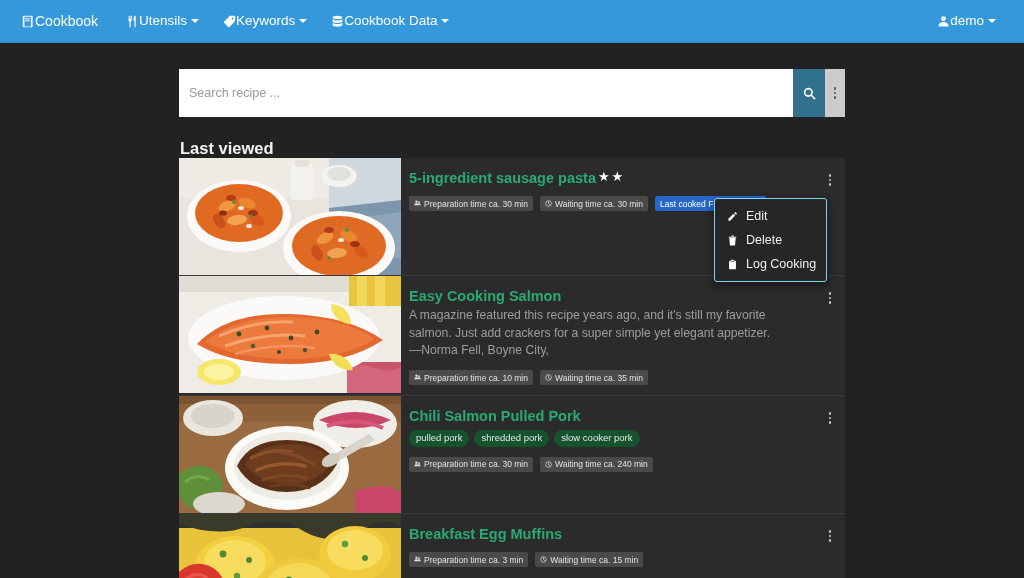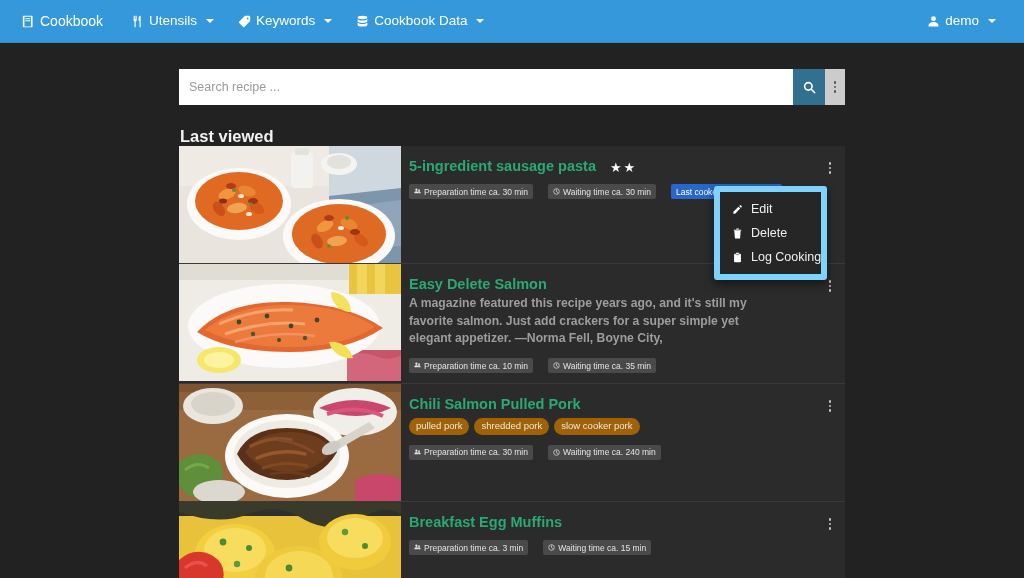--- a/index.html
+++ b/index.html
@@ -15,21 +15,21 @@
     height: 43px;
     background: #3498db;
     display: flex;
     align-items: center;
     padding: 0 16px;
     position: relative;
     border-bottom: 1px solid #2e8bc9;
   }
   .nav-left { display: flex; align-items: center; gap: 0; }
   .nav-item {
-    display: flex; align-items: center; gap: 5px;
+    display: flex; align-items: center; 
     color: #ffffff;
     font-size: 13.5px;
     padding: 6px 12px;
     cursor: pointer;
     white-space: nowrap;
     line-height: 1;
   }
   .nav-brand { font-size: 14px; padding-left: 6px; padding-right: 16px; }
   .caret {
     width: 0; height: 0;
@@ -45,21 +45,21 @@
   }
   .ico { display: inline-flex; align-items: center; justify-content: center; }
   .ico svg { display: block; }
 
   
   .container {
     width: 666px;
     margin: 0 auto;
     padding-top: 26px;
   }
-  .search-row { display: flex; height: 36px; }
+  .search-row { display: flex; height: 48px; }
   .search-input {
     flex: 1;
     background: #ffffff;
     border: none;
     outline: none;
     padding: 0 10px;
     font-size: 12.5px;
     color: #333;
     font-family: "Liberation Sans", sans-serif;
     border-radius: 0;
@@ -116,42 +116,41 @@
   }
   .title {
     color: #2aa972;
     font-size: 14.5px;
     font-weight: bold;
     display: inline-block;
     vertical-align: middle;
     cursor: pointer;
     margin: 0;
   }
-  .title-row { display: flex; align-items: flex-end; gap: 14px; }
+  .title-row { display: flex; align-items: flex-start; gap: 2px; }
   .stars { display: flex; gap: 2px; }
   .star { color: #ffffff; font-size: 13px; line-height: 1; }
   .desc {
     color: #9d9d9d;
     font-size: 12.2px;
     line-height: 1.45;
     margin-top: 3px;
     max-width: 375px;
-    font-weight: bold;
   }
   .tags { display: flex; gap: 5px; margin-top: 6px; flex-wrap: wrap; }
   .tag {
-    background: #a16207;
+    background: #14532d;
     color: #e8e8e8;
     font-size: 9.5px;
     padding: 2px 7px;
     border-radius: 9px;
     line-height: 1.3;
     cursor: pointer;
   }
-  .meta { display: flex; align-items: center; gap: 15px; margin-top: 10px; flex-wrap: wrap; }
+  .meta { display: flex; align-items: center; gap: 7px; margin-top: 10px; flex-wrap: wrap; }
   .meta-badge {
     display: inline-flex; align-items: center; gap: 3px;
     background: #4a4a4a;
     color: #e4e4e4;
     font-size: 8.5px;
     padding: 2.5px 5px;
     border-radius: 2px;
     line-height: 1.2;
     white-space: nowrap;
   }
@@ -164,21 +163,21 @@
     padding: 3px;
   }
   .row-kebab i { width: 2.5px; height: 2.5px; background: #c6c6c6; border-radius: 50%; display: block; }
 
   
   .dropdown {
     position: absolute;
     top: 40px; right: 18px;
     width: 113px;
     background: #262626;
-    border: 6px solid #7dd3fc;
+    border: 1px solid #7dd3fc;
     border-radius: 3px;
     padding: 5px 0;
     z-index: 50;
     box-shadow: 0 4px 10px rgba(0,0,0,.5);
   }
   .dd-item {
     display: flex; align-items: center; gap: 8px;
     color: #f0f0f0;
     font-size: 12.5px;
     padding: 5px 12px;
@@ -410,21 +409,21 @@
           <circle cx="126" cy="74" r="2.2" fill="#4a5832"></circle>
           <circle cx="100" cy="76" r="2" fill="#3d4a2a"></circle>
           <path d="M152 28 a20 20 0 0 1 20 20 a20 20 0 0 1 -20 -20z" fill="#f4e15e"></path>
           <path d="M150 78 a22 22 0 0 0 24 16 a22 22 0 0 0 -24 -16z" fill="#f2df57"></path>
           <ellipse cx="40" cy="96" rx="22" ry="13" fill="#f6e76a"></ellipse>
           <ellipse cx="40" cy="96" rx="15" ry="8" fill="#fbf3a0"></ellipse>
         </svg>
       </div>
       <div class="body">
         <div class="title-row">
-          <span class="title">Easy Delete Salmon</span>
+          <span class="title">Easy Cooking Salmon</span>
         </div>
         <div class="desc">A magazine featured this recipe years ago, and it's still my favorite salmon. Just add crackers for a super simple yet elegant appetizer. —Norma Fell, Boyne City,</div>
         <div class="meta">
           <span class="meta-badge">
             <span class="ico">
               <svg width="7" height="7" viewBox="0 0 16 16" fill="#e4e4e4">
                 <circle cx="5.5" cy="4" r="2.6"></circle>
                   <circle cx="11.5" cy="5" r="2"></circle>
                 <path d="M5.5 7.2c-2.6 0-4.6 1.4-4.6 3.1V12h9.2v-1.7c0-1.7-2-3.1-4.6-3.1z"></path>
                 <path d="M11.5 7.6c-1 0-1.9.2-2.6.6.7.6 1.1 1.4 1.1 2.3V12H15v-1.5c0-1.5-1.6-2.9-3.5-2.9z"></path>

